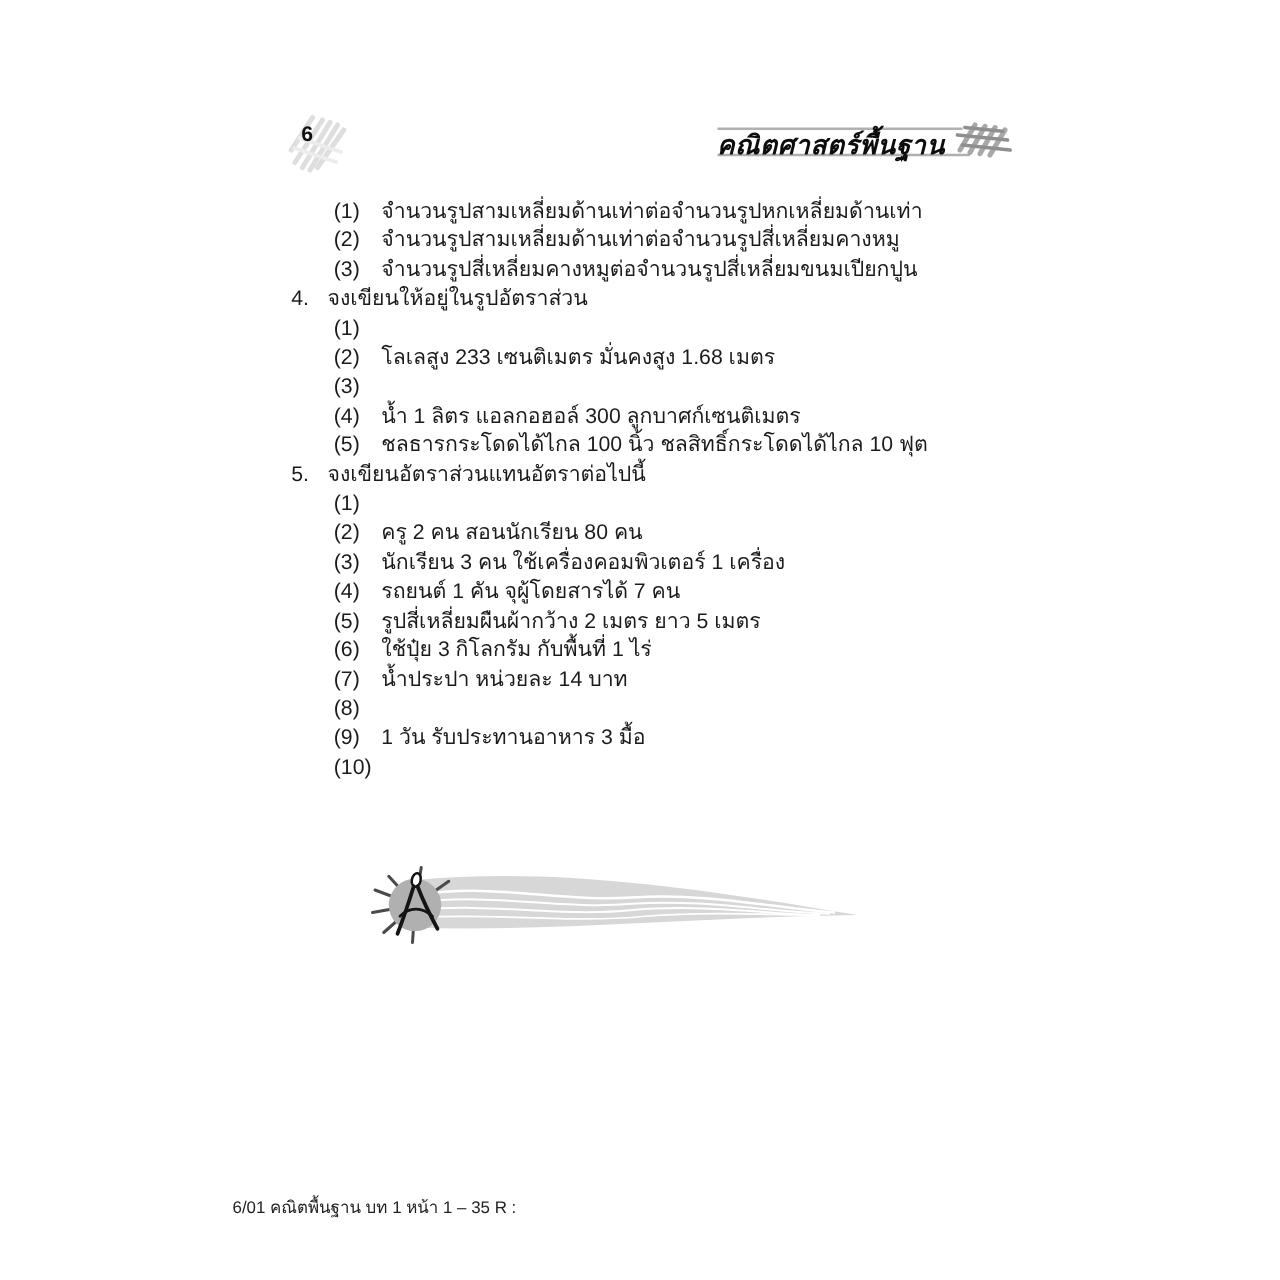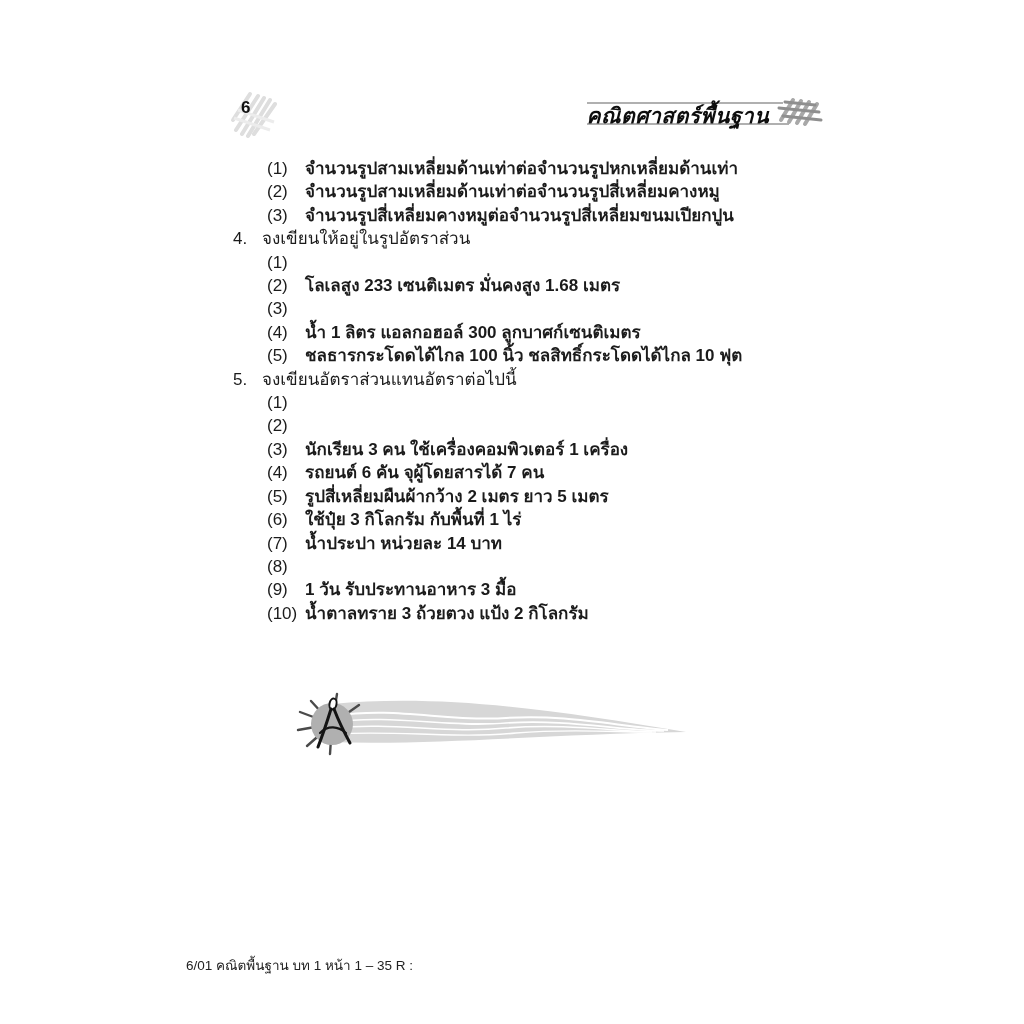--- a/index.html
+++ b/index.html
@@ -3,35 +3,35 @@
 <meta charset="utf-8">
 <style>
   html,body{margin:0;padding:0;background:#ffffff;}
   body{width:1024px;height:1024px;font-family:"Liberation Sans",sans-serif;color:#1b1b1b;}
   .page{position:relative;width:1024px;height:1024px;background:#ffffff;overflow:hidden;}
 
   
   .pagenum-wrap{position:absolute;left:228px;top:90px;width:62px;height:52px;}
   .pagenum-wrap svg{position:absolute;left:0;top:0;}
   .pagenum{position:absolute;left:13px;top:8px;font-size:17px;font-weight:bold;color:#111;}
-  .header-block{position:absolute;left:587px;top:98px;width:202px;height:32px;padding-left:34px;}
+  .header-block{position:absolute;left:574px;top:98px;width:202px;height:32px;padding-left:34px;}
   .rule{position:absolute;left:0;height:2px;background:#b0b0b0;}
   .rule-top{top:4px;width:196px;}
   .rule-bottom{top:25px;width:202px;}
   .header-title{position:absolute;right:54px;top:1px;font-size:21px;font-weight:bold;font-style:italic;white-space:nowrap;color:#0d0d0d;letter-spacing:0.5px;}
   .header-scribble{position:absolute;right:-2px;top:-4px;}
 
   
   main{position:absolute;left:233px;top:157px;width:580px;}
   .row{display:flex;line-height:23.4px;font-size:17px;}
   .qnum{flex:0 0 29px;}
   .qtitle{flex:1;white-space:nowrap;}
   .item-row{padding-left:34px;}
   .ilabel{flex:0 0 38px;}
-  .itext{flex:1;white-space:nowrap;font-weight:bold;}
+  .itext{flex:1;white-space:nowrap;}
 
   
   .streamer{position:absolute;left:296px;top:692px;}
 
   
   .footer-text{position:absolute;left:186px;top:954px;font-family:Liberation Sans, sans-serif;font-size:13.5px;color:#222;white-space:nowrap;}
 </style>
 </head>
 <body>
 
@@ -110,28 +110,29 @@
       </div>
       <div class="row section-row">
         <span class="qnum">5.</span>
         <span class="qtitle">จงเขียนอัตราส่วนแทนอัตราต่อไปนี้</span>
       </div>
       <div class="row item-row">
         <span class="ilabel">(1)</span>
       </div>
       <div class="row item-row">
         <span class="ilabel">(2)</span>
+        <span class="itext">ครู 2 คน สอนนักเรียน 80 คน</span>
       </div>
       <div class="row item-row">
         <span class="ilabel">(3)</span>
         <span class="itext">นักเรียน 3 คน ใช้เครื่องคอมพิวเตอร์ 1 เครื่อง</span>
       </div>
       <div class="row item-row">
         <span class="ilabel">(4)</span>
-        <span class="itext">รถยนต์ 6 คัน จุผู้โดยสารได้ 7 คน</span>
+        <span class="itext">รถยนต์ 1 คัน จุผู้โดยสารได้ 7 คน</span>
       </div>
       <div class="row item-row">
         <span class="ilabel">(5)</span>
         <span class="itext">รูปสี่เหลี่ยมผืนผ้ากว้าง 2 เมตร ยาว 5 เมตร</span>
       </div>
       <div class="row item-row">
         <span class="ilabel">(6)</span>
         <span class="itext">ใช้ปุ๋ย 3 กิโลกรัม กับพื้นที่ 1 ไร่</span>
       </div>
       <div class="row item-row">
@@ -140,21 +141,20 @@
       </div>
       <div class="row item-row">
         <span class="ilabel">(8)</span>
       </div>
       <div class="row item-row">
         <span class="ilabel">(9)</span>
         <span class="itext">1 วัน รับประทานอาหาร 3 มื้อ</span>
       </div>
       <div class="row item-row">
         <span class="ilabel">(10)</span>
-        <span class="itext">น้ำตาลทราย 3 ถ้วยตวง แป้ง 2 กิโลกรัม</span>
       </div>
     </main>
 
   <svg class="streamer" width="394" height="66" viewBox="0 0 394 66">
     <path d="M36,12 C140,2 250,16 390,40 C250,42 140,54 30,50 Z" fill="#d7d7d7"></path>
     <path d="M38,24 C100,14 150,30 210,26 C270,22 320,34 372,38" stroke="#ffffff" fill="none" stroke-width="2"></path>
     <path d="M36,30 C100,22 150,36 210,31 C270,27 320,38 368,39" stroke="#ffffff" fill="none" stroke-width="1.6"></path>
     <path d="M36,36 C100,30 150,42 210,36 C270,31 325,40 360,40" stroke="#ffffff" fill="none" stroke-width="1.6"></path>
     <path d="M40,42 C100,38 160,47 220,41 C280,36 330,41 356,40" stroke="#ffffff" fill="none" stroke-width="1.4"></path>
     <g stroke="#4a4a4a" stroke-width="2.4" stroke-linecap="round">

